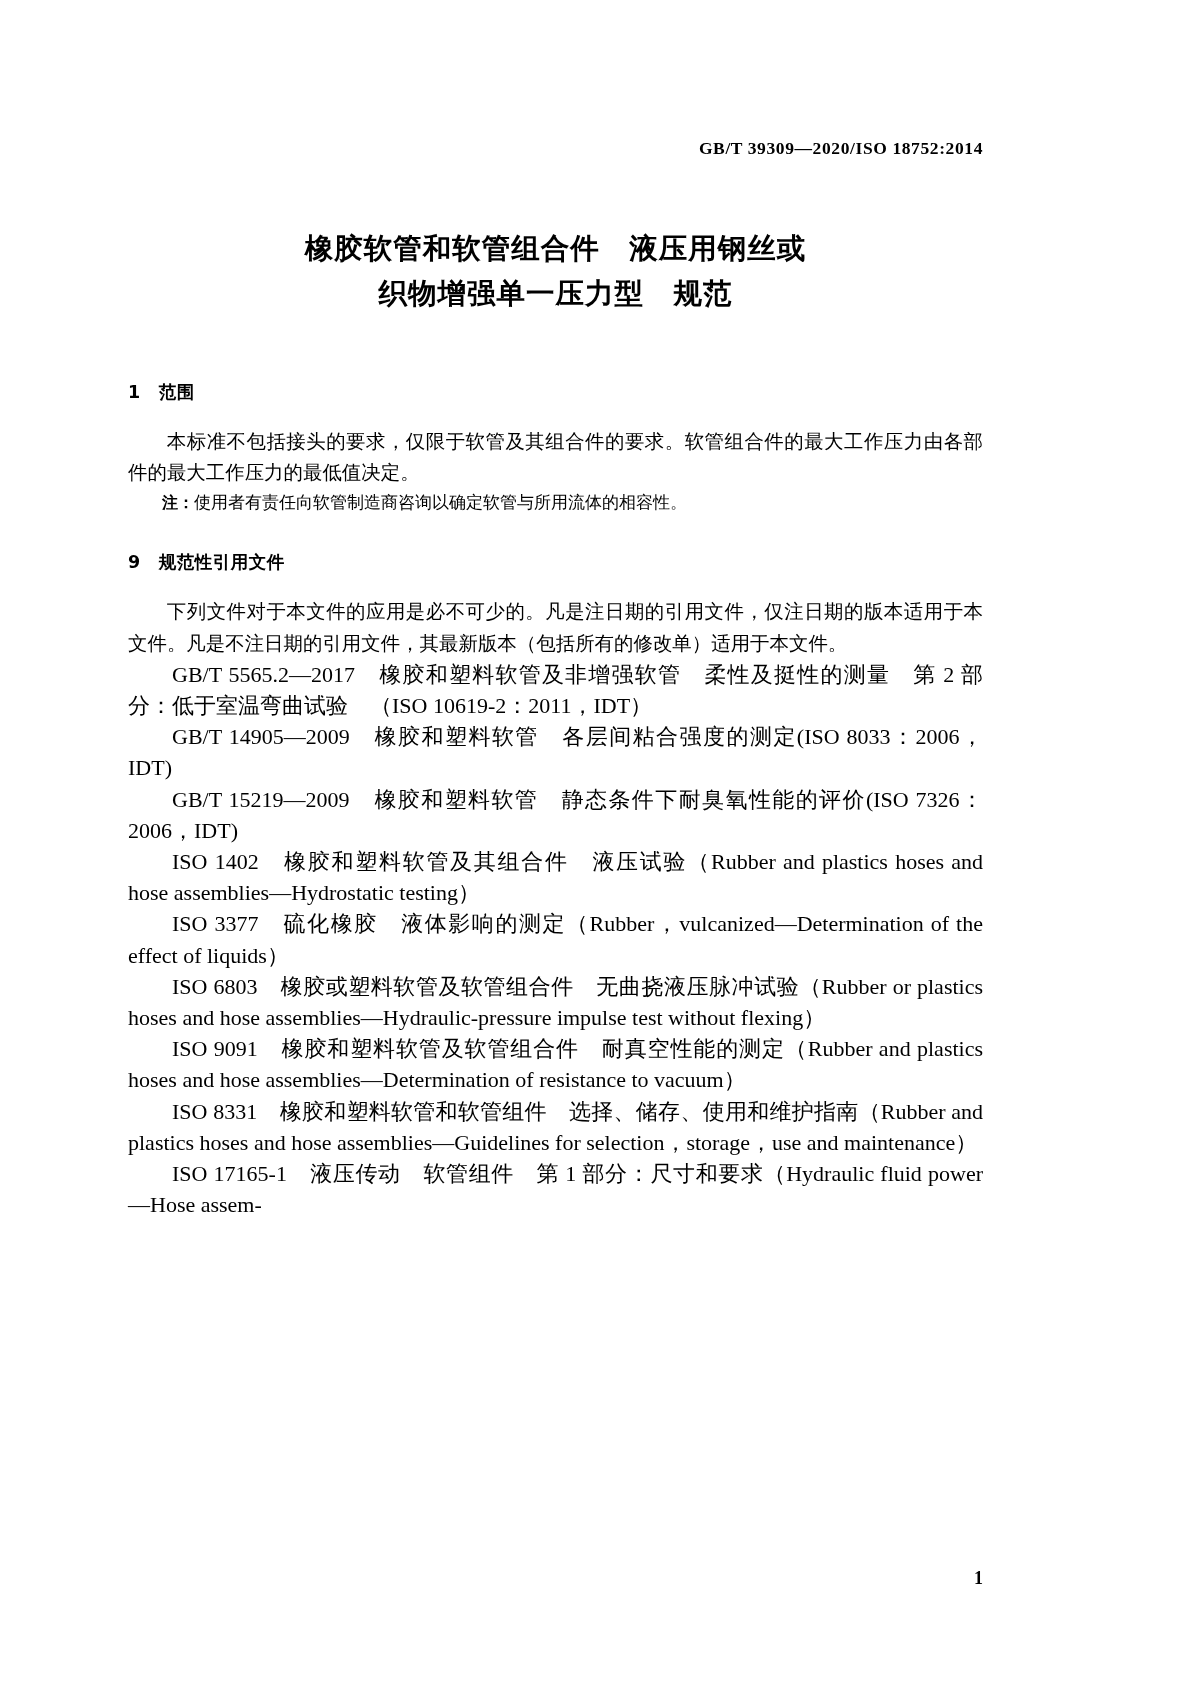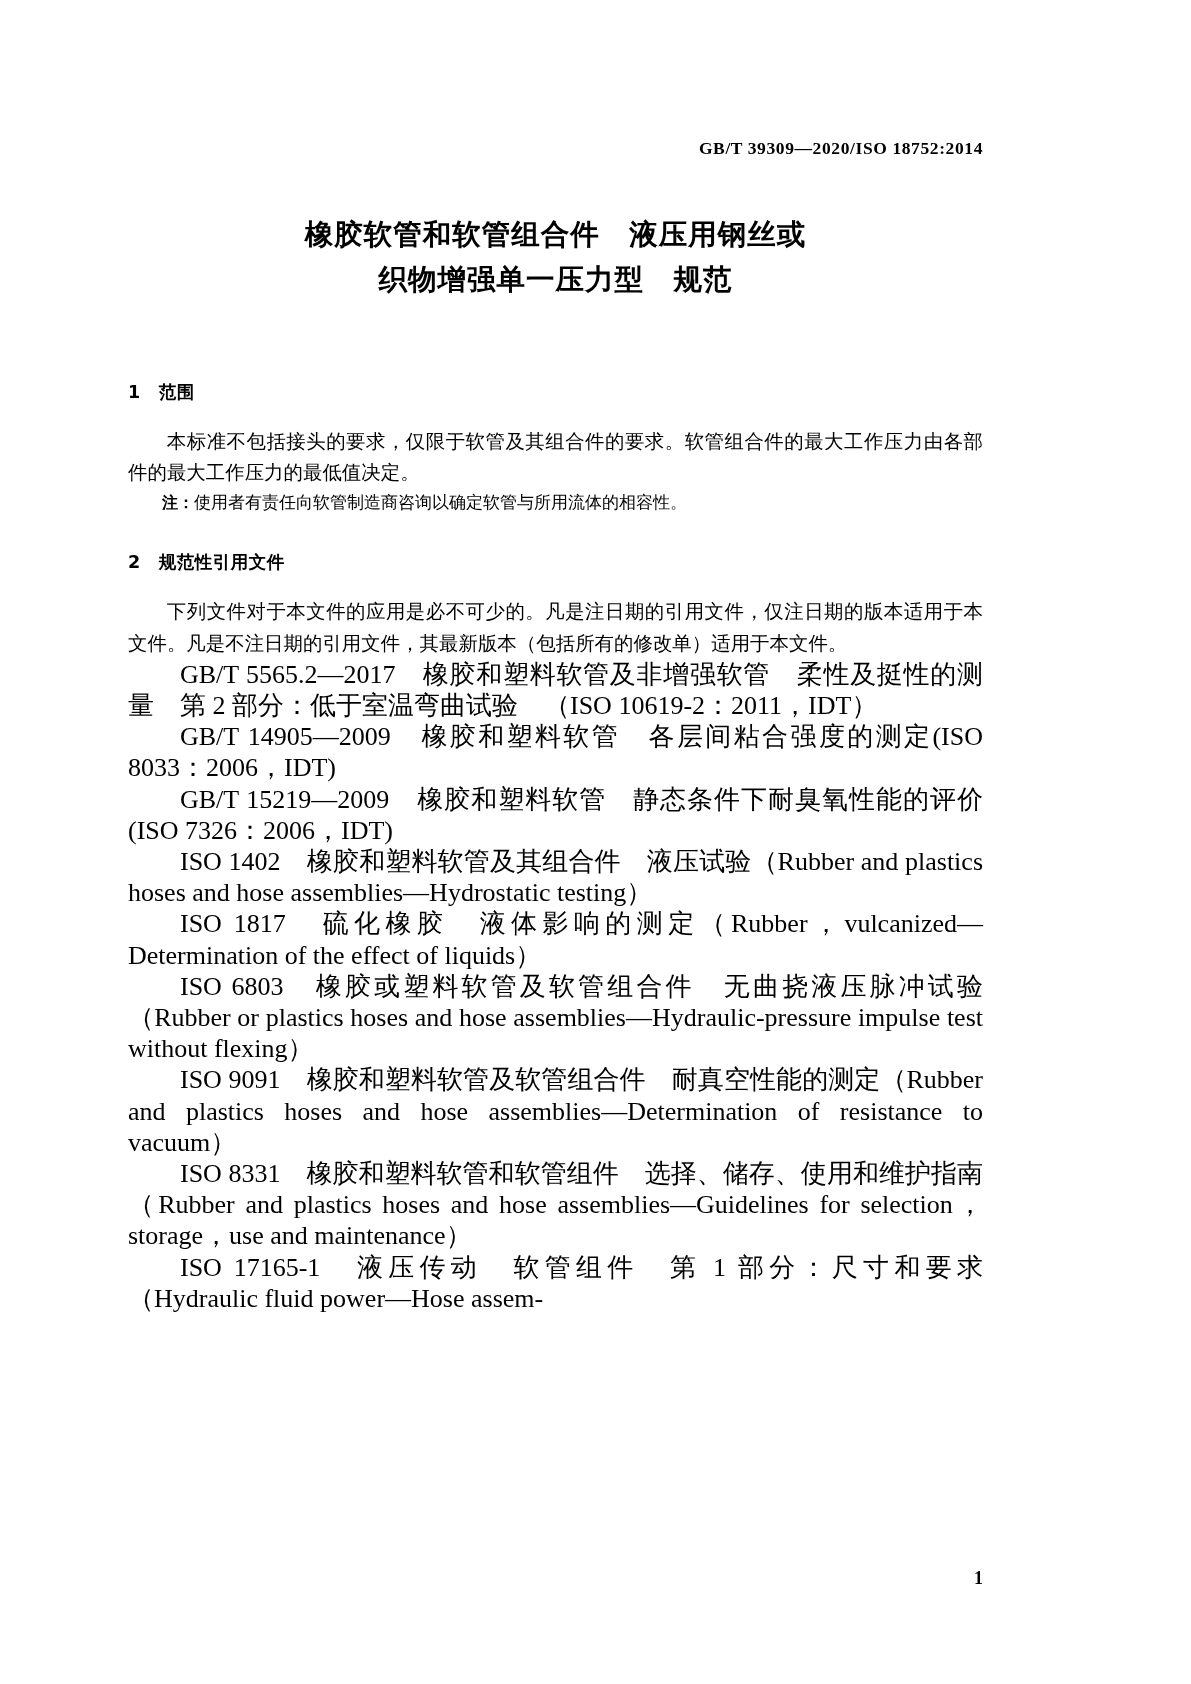--- a/index.html
+++ b/index.html
@@ -35,21 +35,21 @@
     font-family: "Liberation Serif", "DejaVu Serif", serif;
     font-weight: bold;
     font-size: 17.5px;
     letter-spacing: 0.6px;
     white-space: nowrap;
   }
 
   
   .doc-title {
     position: absolute;
-    top: 184px;
+    top: 198px;
     left: 128px;
     width: 855px;
     text-align: center;
     font-family: "DejaVu Sans", "Liberation Sans", sans-serif;
     font-weight: bold;
     font-size: 28.5px;
     line-height: 45px;
     letter-spacing: 1px;
   }
   .doc-title .ttl-line { display: block; white-space: pre; }
@@ -93,21 +93,21 @@
   .note b {
     font-family: "DejaVu Sans", "Liberation Sans", sans-serif;
     font-weight: bold;
     font-size: 16px;
   }
   .gap-sec   { height: 32px; }
   .gap-sec-after { height: 22px; }
 
   .ref-item {
     font-family: "Liberation Serif", "DejaVu Serif", serif;
-    font-size: 26px;
+    font-size: 22px;
     line-height: 31.2px;
     text-align: justify;
     text-justify: inter-character;
     margin: 0;
     text-indent: 2em;
   }
 
   
   .page-number {
     position: absolute;
@@ -138,31 +138,31 @@
 
     <div class="gap-sec-after"></div>
 
 
     <p class="para indent">本标准不包括接头的要求，仅限于软管及其组合件的要求。软管组合件的最大工作压力由各部件的最大工作压力的最低值决定。</p>
 
     <p class="note"><b>注：</b><span>使用者有责任向软管制造商咨询以确定软管与所用流体的相容性。</span></p>
 
     <div class="gap-sec"></div>
 
-    <div class="sec-heading sec-2">2　规范性引用文件</div>
+    <div class="sec-heading sec-2">9　规范性引用文件</div>
 
     <div class="gap-sec-after"></div>
 
     <p class="para indent">下列文件对于本文件的应用是必不可少的。凡是注日期的引用文件，仅注日期的版本适用于本文件。凡是不注日期的引用文件，其最新版本（包括所有的修改单）适用于本文件。</p>
 
     <p class="ref-item">GB/T 5565.2—2017　橡胶和塑料软管及非增强软管　柔性及挺性的测量　第 2 部分：低于室温弯曲试验　（ISO 10619-2：2011，IDT）</p>
     <p class="ref-item">GB/T 14905—2009　橡胶和塑料软管　各层间粘合强度的测定(ISO 8033：2006，IDT)</p>
     <p class="ref-item">GB/T 15219—2009　橡胶和塑料软管　静态条件下耐臭氧性能的评价(ISO 7326：2006，IDT)</p>
     <p class="ref-item">ISO 1402　橡胶和塑料软管及其组合件　液压试验（Rubber and plastics hoses and hose assemblies—Hydrostatic testing）</p>
-    <p class="ref-item">ISO 1817　硫化橡胶　液体影响的测定（Rubber，vulcanized—Determination of the effect of liquids）</p>
+    <p class="ref-item">ISO 3377　硫化橡胶　液体影响的测定（Rubber，vulcanized—Determination of the effect of liquids）</p>
     <p class="ref-item">ISO 6803　橡胶或塑料软管及软管组合件　无曲挠液压脉冲试验（Rubber or plastics hoses and hose assemblies—Hydraulic-pressure impulse test without flexing）</p>
     <p class="ref-item">ISO 9091　橡胶和塑料软管及软管组合件　耐真空性能的测定（Rubber and plastics hoses and hose assemblies—Determination of resistance to vacuum）</p>
     <p class="ref-item">ISO 8331　橡胶和塑料软管和软管组件　选择、储存、使用和维护指南（Rubber and plastics hoses and hose assemblies—Guidelines for selection，storage，use and maintenance）</p>
     <p class="ref-item">ISO 17165-1　液压传动　软管组件　第 1 部分：尺寸和要求（Hydraulic fluid power—Hose assem-</p>
 
   </div>
 
   <div class="page-number">1</div>
 
 </div>

